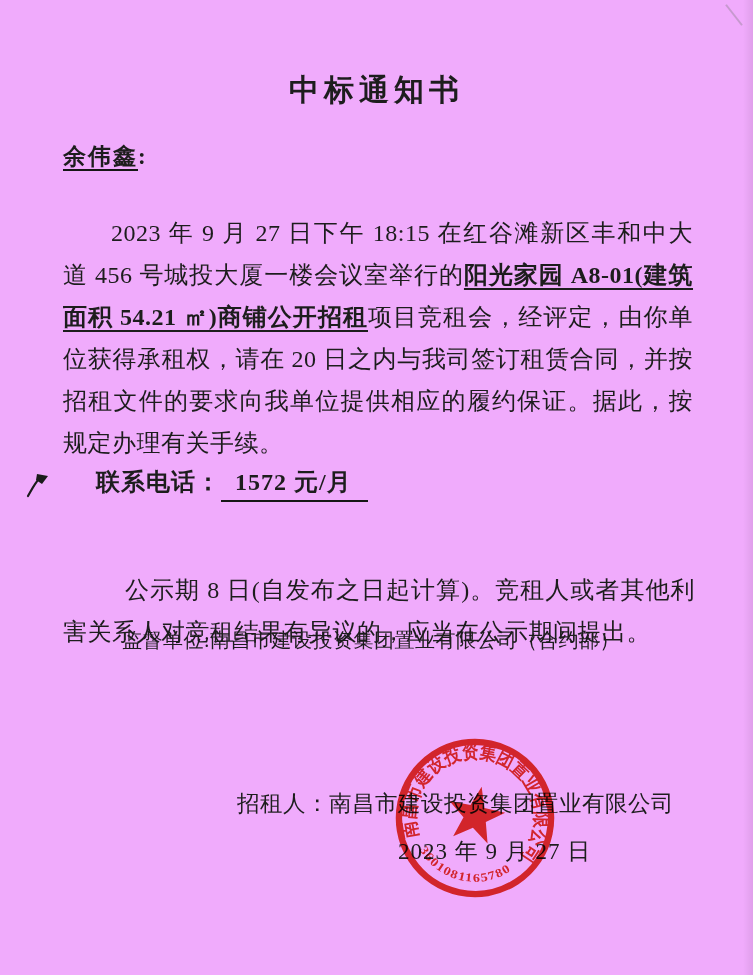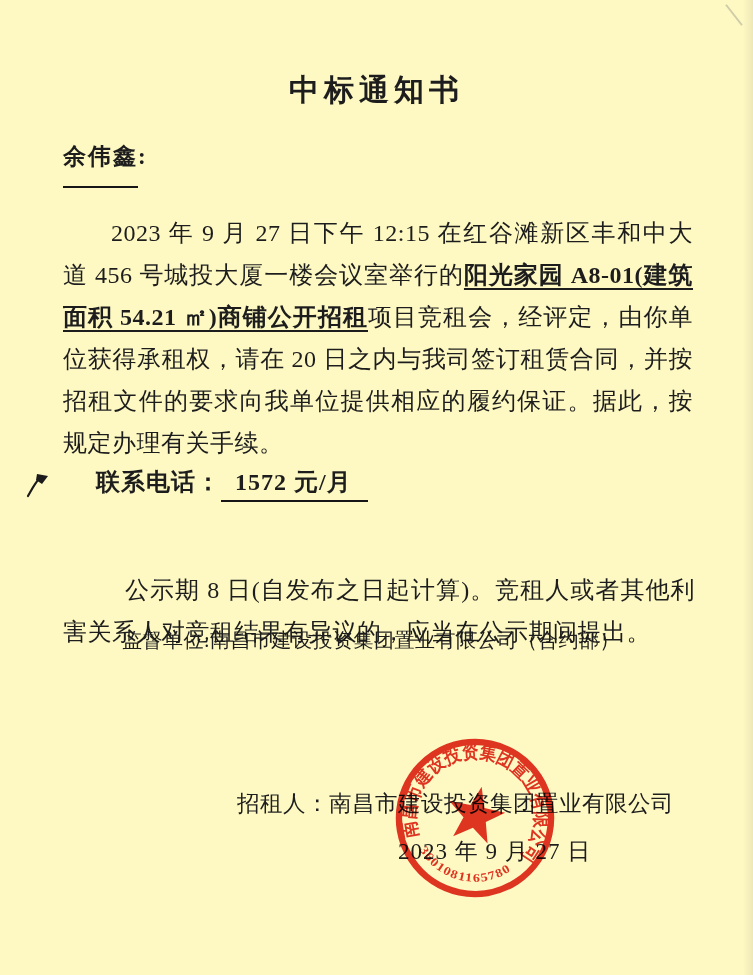--- a/index.html
+++ b/index.html
@@ -1,19 +1,19 @@
 <!DOCTYPE html>
 <html><head>
 <meta charset="utf-8">
 <style>
   html,body{margin:0;padding:0;background:#e8e8e8;}
   .page{
     position:relative;
     width:753px;height:975px;
-    background:#fef9c3;
+    background:#f0abfc;
     font-family:"Liberation Serif","DejaVu Serif",serif;
     color:#1d1d1d;
     overflow:hidden;
     margin:0 auto;
   }
   .edge-right{
     position:absolute;top:0;right:0;width:10px;height:100%;
     background:linear-gradient(to right, rgba(0,0,0,0), rgba(0,0,0,0.07));
   }
   .corner-smudge{
@@ -23,21 +23,21 @@
   }
   .doc-title{
     position:absolute;top:50px;left:0;width:100%;
     text-align:center;
     font-size:30px;font-weight:700;letter-spacing:5px;
   }
   .recipient{
     position:absolute;left:63px;top:141px;
     font-size:23px;font-weight:700;letter-spacing:2px;
   }
-  .recipient .uline{border-bottom:2px solid #161616;padding-bottom:17px;}
+  .recipient .uline{border-bottom:2px solid #161616;padding-bottom:0;}
   .main-para{
     position:absolute;left:63px;top:188px;width:630px;
     font-size:24px;line-height:42px;letter-spacing:0.5px;
     text-align:justify;text-indent:2em;
     text-justify:inter-character;
   }
   .emph{
     font-weight:700;
     text-decoration:underline;
     text-underline-offset:5px;
@@ -94,21 +94,21 @@
   <div class="edge-right"></div>
   <div class="corner-smudge"></div>
 
   <h1 class="doc-title">中标通知书</h1>
 
   <div class="recipient">
     <span class="uline">余伟鑫</span><span>:</span>
   </div>
 
   <p class="main-para">
-    <span>2023 年 9 月 27 日下午 12:15 在红谷滩新区丰和中大道 456 号城投大厦一楼会议室举行的</span><span class="emph">阳光家园 A8-01(建筑面积 54.21 ㎡)商铺公开招租</span><span>项目竞租会，经评定，由你单位获得承租权，请在 20 日之内与我司签订租赁合同，并按招租文件的要求向我单位提供相应的履约保证。据此，按规定办理有关手续。</span>
+    <span>2023 年 9 月 27 日下午 18:15 在红谷滩新区丰和中大道 456 号城投大厦一楼会议室举行的</span><span class="emph">阳光家园 A8-01(建筑面积 54.21 ㎡)商铺公开招租</span><span>项目竞租会，经评定，由你单位获得承租权，请在 20 日之内与我司签订租赁合同，并按招租文件的要求向我单位提供相应的履约保证。据此，按规定办理有关手续。</span>
   </p>
 
   <div class="result-line">
     <span>联系电话：</span><span class="value">1572 元/月</span>
   </div>
 
   <p class="publicity">公示期 8 日(自发布之日起计算)。竞租人或者其他利害关系人对竞租结果有异议的，应当在公示期间提出。</p>
 
   <div class="supervisor">监督单位:南昌市建设投资集团置业有限公司（合约部）</div>
 

